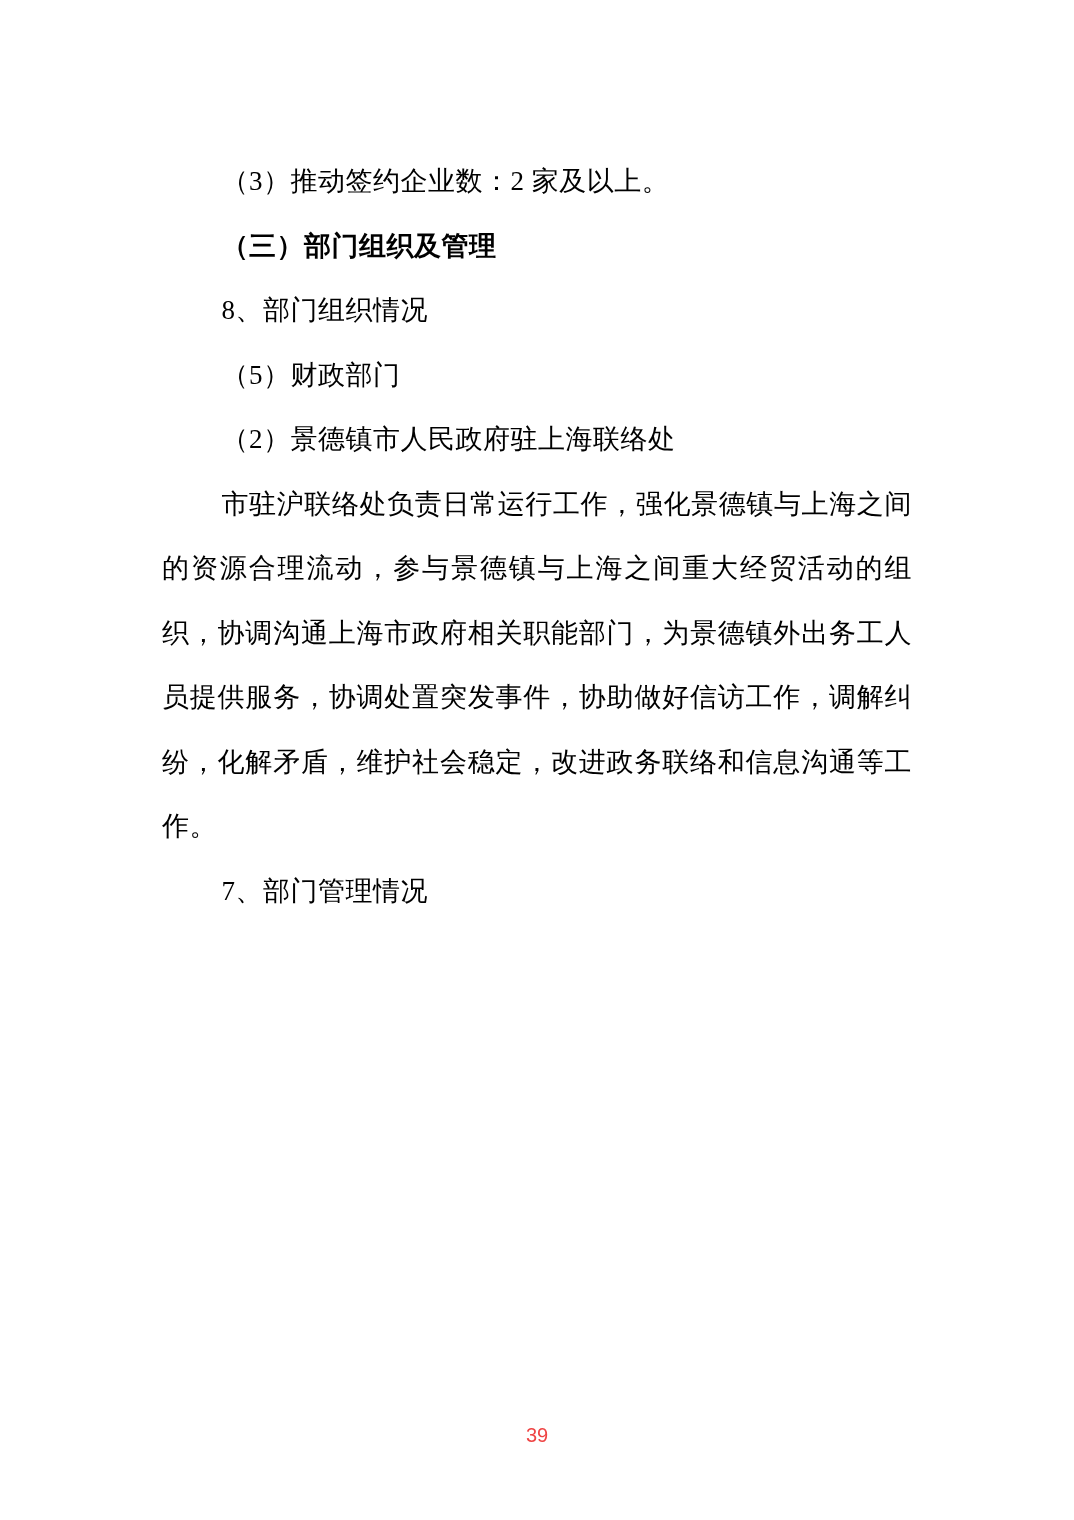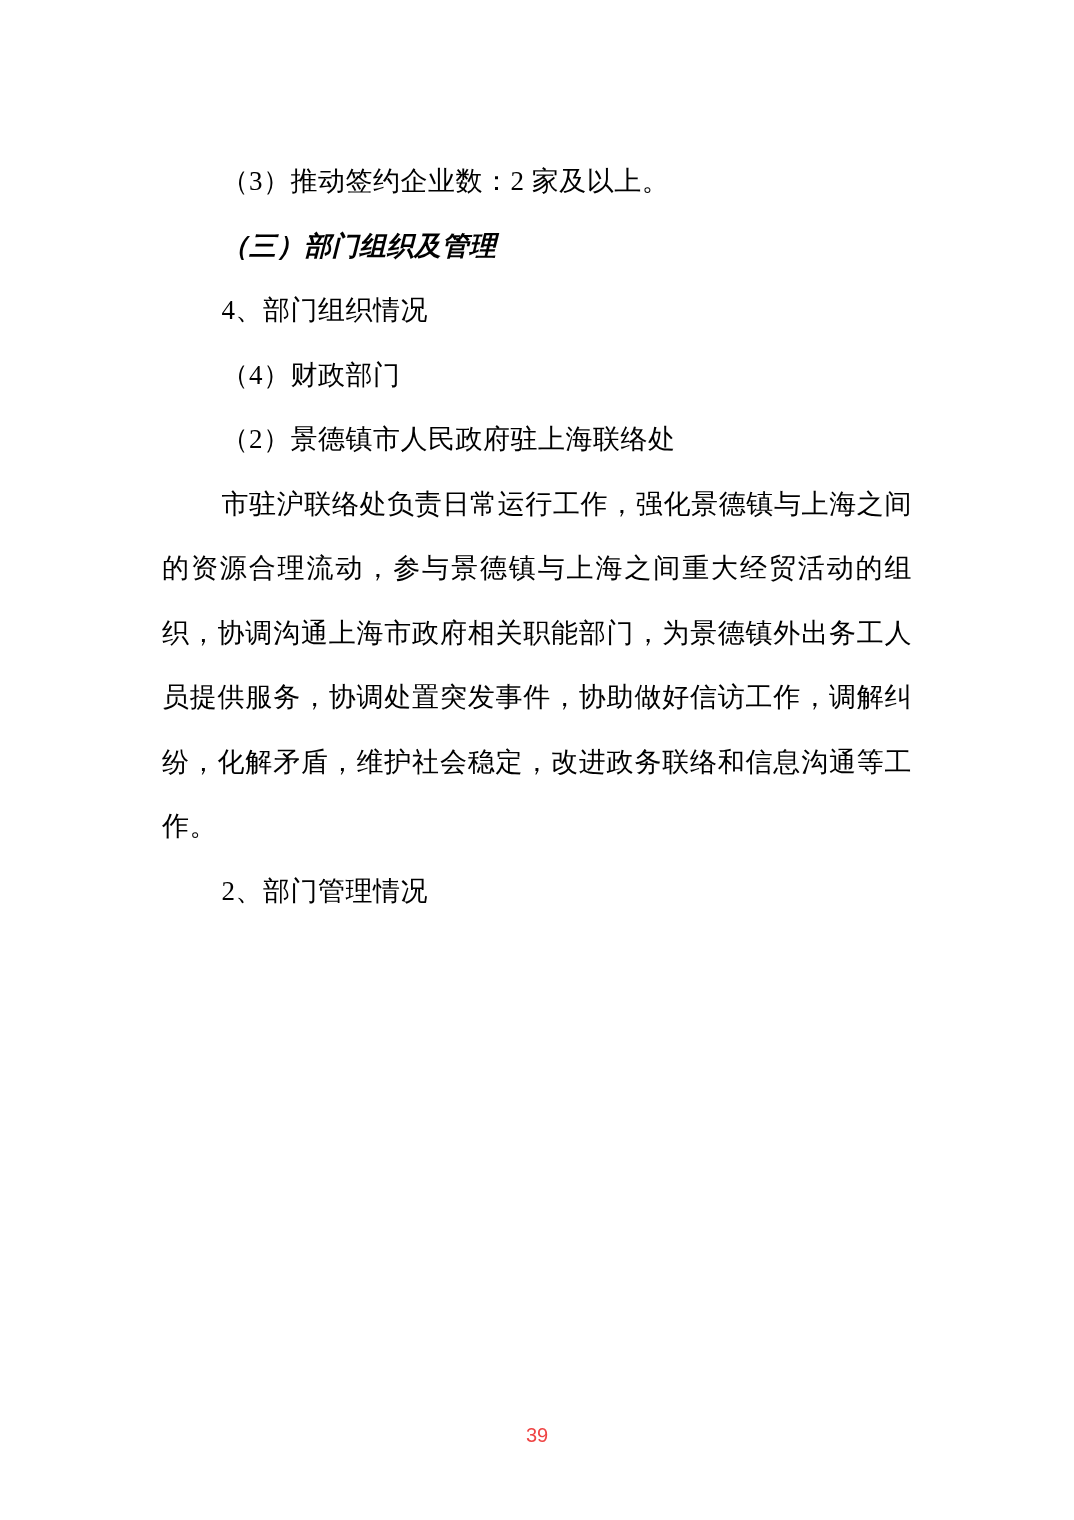--- a/index.html
+++ b/index.html
@@ -28,40 +28,39 @@
     font-size: 27px;
     line-height: 64.5px;
     text-align: justify;
     text-align-last: left;
     text-indent: 2.2em;
     word-break: break-all;
     letter-spacing: 0.5px;
   }
   .par.bold {
     font-weight: bold;
-    font-style: italic;
   }
   .page-number {
     position: absolute;
     top: 1408px;
     left: 0;
     width: 100%;
     text-align: center;
     font-family: "Liberation Sans", "DejaVu Sans", sans-serif;
     font-size: 20px;
     color: #ef4444;
   }
 </style>
 </head>
 <body>
 
 <div class="page">
   <div class="content">
     <p class="par">（3）推动签约企业数：2 家及以上。</p>
     <p class="par bold">（三）部门组织及管理</p>
-    <p class="par">4、部门组织情况</p>
-    <p class="par">（4）财政部门</p>
+    <p class="par">8、部门组织情况</p>
+    <p class="par">（5）财政部门</p>
     <p class="par">（2）景德镇市人民政府驻上海联络处</p>
     <p class="par">市驻沪联络处负责日常运行工作，强化景德镇与上海之间的资源合理流动，参与景德镇与上海之间重大经贸活动的组织，协调沟通上海市政府相关职能部门，为景德镇外出务工人员提供服务，协调处置突发事件，协助做好信访工作，调解纠纷，化解矛盾，维护社会稳定，改进政务联络和信息沟通等工作。</p>
-    <p class="par">2、部门管理情况</p>
+    <p class="par">7、部门管理情况</p>
   </div>
   <div class="page-number">39</div>
 </div>
 
 </body></html>

